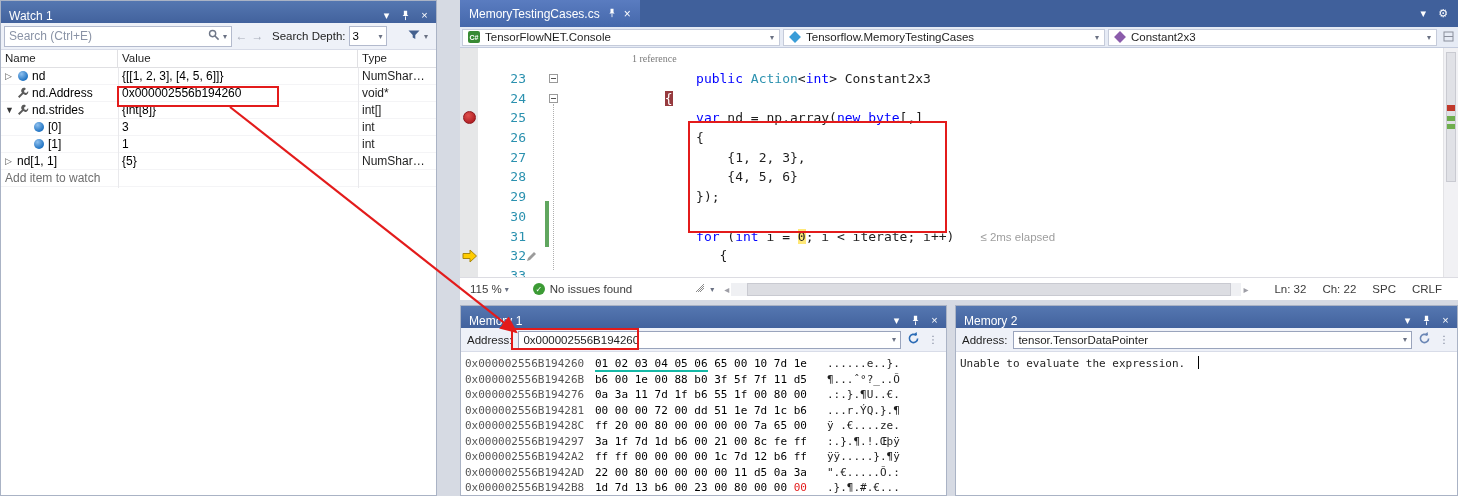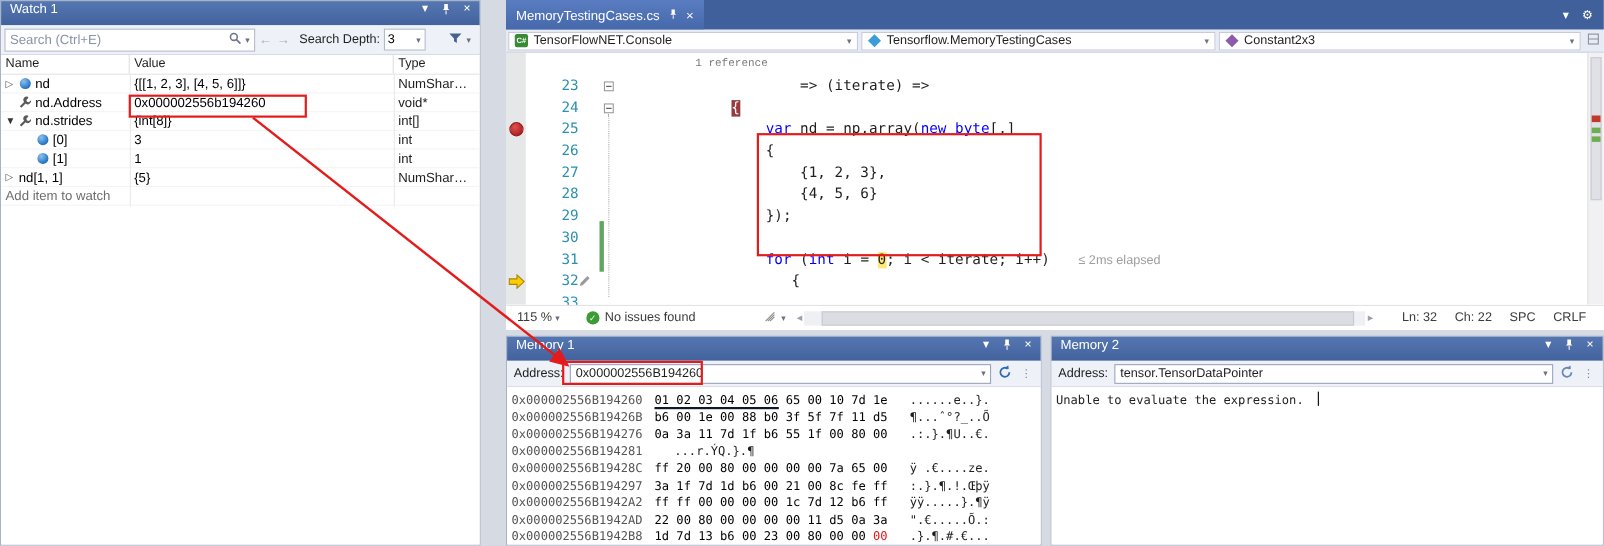--- a/index.html
+++ b/index.html
@@ -1,18 +1,18 @@
 <!DOCTYPE html>
 <html><head>
 <meta charset="utf-8">
 <style>
   *{margin:0;padding:0;box-sizing:border-box}
   html,body{width:1458px;height:496px;overflow:hidden;background:#d6dae3;font-family:"Liberation Sans",sans-serif}
   .panel{position:absolute;background:#fff;display:flex;flex-direction:column;border:1px solid #aab3c5}
-  .titlebar{flex:0 0 22px;height:22px;background:linear-gradient(#5577b1,#42629d);color:#fff;display:flex;align-items:flex-start;padding:0 4px 0 8px;font-size:12px}
+  .titlebar{flex:0 0 22px;height:22px;background:linear-gradient(#5577b1,#42629d);color:#fff;display:flex;align-items:flex-end;padding:0 4px 0 8px;font-size:12px}
   .titlebar .t{flex:1;white-space:nowrap}
   .tb-icons{display:flex;gap:4px;align-items:center}
   .tb-icon{width:15px;height:15px;display:flex;align-items:center;justify-content:center;font-size:11px;color:#fff;line-height:1}
   .mini-chev{font-size:8px;color:#6a7183;margin-left:3px}
   
   #watch{left:0;top:0;width:437px;height:496px}
   .searchbar{flex:0 0 27px;background:#eef1f8;border-bottom:1px solid #d8dce8;display:flex;align-items:center;padding:0 3px;gap:3px;font-size:11.5px}
   .search-box{flex:0 0 228px;height:21px;background:#fff;border:1px solid #b3bacd;display:flex;align-items:center;padding:0 4px}
   .search-box .ph{flex:1;color:#8a93a6;font-size:12px;white-space:nowrap;overflow:hidden}
   .nav-arrow{color:#a9aeba;font-size:12px;width:13px;text-align:center}
@@ -50,21 +50,21 @@
   #code-area{position:relative;flex:1;overflow:hidden;background:#fff;font-family:"DejaVu Sans Mono",monospace;font-size:13px}
   .bp-margin{position:absolute;left:0;top:0;bottom:0;width:18px;background:#e6e7e8}
   .bp-dot{position:absolute;left:3px;top:63px;width:13px;height:13px;border-radius:50%;background:radial-gradient(circle at 38% 32%,#e0524d,#b11f24 75%);border:1px solid #8f191d}
   .cur-arrow{position:absolute;left:2px;top:201px}
   .gutter{position:absolute;left:18px;top:21px;width:52px;color:#2b91af;text-align:right;padding-right:4px}
   .gutter div{height:19.7px;line-height:19.7px}
   .change-bar{position:absolute;left:85px;top:153px;width:4px;height:46px;background:#60a65f}
   .obox{position:absolute;left:89px;width:9px;height:9px;border:1px solid #9a9a9a;background:#fff}
   .obox i{position:absolute;left:1px;top:3px;width:5px;height:1px;background:#555;display:block}
   .oline{position:absolute;left:93px;top:56px;height:166px;border-left:1px dotted #b0b0b0}
-  .codelens{position:absolute;left:172px;top:5px;font-size:10px;color:#7a7a7a;font-family:Liberation Mono, monospace}
+  .codelens{position:absolute;left:172px;top:5px;font-size:10px;color:#7a7a7a;font-family:Liberation Serif, serif}
   .codelines{position:absolute;left:103px;top:21px;right:16px}
   .code-line{height:19.7px;line-height:19.7px;white-space:pre;color:#1e1e1e}
   .k{color:#0000ff}.y{color:#2b91af}.p{color:#1e1e1e}
   .b{background:#963a3e;color:#fff}
   .c{background:#ffe878}
   .f{color:#9e9e9e;font-size:11.5px;font-family:"Liberation Sans",sans-serif;margin-left:26px}
   .pencil{position:absolute;left:66px;top:202px}
   .vscroll{position:absolute;right:0;top:0;bottom:0;width:15px;background:#f1f1f4;border-left:1px solid #e3e3e6}
   .vthumb{position:absolute;left:2px;right:2px;top:4px;height:130px;background:#e0e1e6;border:1px solid #c9cad1}
   .vmark{position:absolute;left:3px;width:8px}
@@ -87,21 +87,21 @@
   #memory2{left:955px;top:305px;width:503px;height:191px}
   .mem-toolbar{flex:0 0 24px;background:#eef1f8;border-bottom:1px solid #d8dce8;display:flex;align-items:center;padding:0 6px;gap:6px;font-size:11.5px;color:#1e1e1e}
   .addr-combo{flex:1;height:18px;background:#fff;border:1px solid #9aa4bc;display:flex;align-items:center;padding:0 4px;white-space:nowrap;overflow:hidden}
   .addr-combo .av{flex:1;overflow:hidden}
   .overflow-ico{color:#7b8297;font-size:10px;padding:0 2px}
   .mem-content{flex:1;font-family:"DejaVu Sans Mono",monospace;font-size:11px;padding:4px 0 0 4px;overflow:hidden;background:#fff}
   .mrow{display:flex;height:15.5px;line-height:15.5px;white-space:pre}
   .maddr{flex:0 0 120px;color:#555;margin-right:10px}
   .mbytes{flex:0 0 214px}
   .mascii{margin-left:18px;color:#1e1e1e}
-  .useg{border-bottom:2px solid #0f172a}
+  .useg{border-bottom:2px solid #14b8a6}
   .rseg{color:#e31b1b}
   .mem-msg{white-space:pre;color:#1e1e1e;height:15.5px;line-height:15.5px;display:flex;align-items:flex-start}
   .caret{display:inline-block;width:1px;height:13px;background:#000;margin-left:6px}
   
   #annotations{position:absolute;left:0;top:0;width:1458px;height:496px;pointer-events:none;z-index:50}
   .ann-box{position:absolute;border:2px solid #e31b1b}
 </style>
 </head>
 <body>
 
@@ -311,21 +311,21 @@
     <div class="change-bar"></div>
     <div class="obox" style="top:26px">
         <i></i>
       </div>
     <div class="obox" style="top:46px">
         <i></i>
       </div>
     <div class="oline"></div>
     <div class="codelens">1 reference</div>
     <div class="codelines">
-      <div class="code-line"><span class="p">                     =&gt; (iterate) =&gt;</span></div>
+      <div class="code-line"><span class="p">                 </span><span class="k">public </span><span class="y">Action</span><span class="p">&lt;</span><span class="k">int</span><span class="p">&gt; Constant2x3</span></div>
       <div class="code-line"><span class="p">             </span><span class="b">{</span></div>
       <div class="code-line"><span class="p">                 </span><span class="k">var</span><span class="p"> nd = np.array(</span><span class="k">new byte</span><span class="p">[,]</span></div>
       <div class="code-line"><span class="p">                 {</span></div>
       <div class="code-line"><span class="p">                     {1, 2, 3},</span></div>
       <div class="code-line"><span class="p">                     {4, 5, 6}</span></div>
       <div class="code-line"><span class="p">                 });</span></div>
       <div class="code-line"><span class="p"></span></div>
       <div class="code-line"><span class="p">                 </span><span class="k">for</span><span class="p"> (</span><span class="k">int</span><span class="p"> i = </span><span class="c">0</span><span class="p">; i &lt; iterate; i++)</span><span class="f">≤ 2ms elapsed</span></div>
       <div class="code-line"><span class="p">                    {</span></div>
     </div>
@@ -390,21 +390,21 @@
     <span><svg viewBox="0 0 12 12" width="13" height="13">
           <path d="M9.8 6a3.8 3.8 0 1 1-1.4-3" fill="none" stroke="#2c6cb5" stroke-width="1.5"></path>
           <path d="M8.9 0l.4 3.2L6 2.4z" fill="#2c6cb5"></path>
         </svg></span>
     <span class="overflow-ico">⋮</span>
   </div>
   <div class="mem-content">
     <div class="mrow"><span class="maddr">0x000002556B194260</span><span class="mbytes"><span class="useg">01 02 03 04 05 06</span><span> 65 00 10 7d 1e</span></span><span class="mascii">......e..}.</span></div>
     <div class="mrow"><span class="maddr">0x000002556B19426B</span><span class="mbytes">b6 00 1e 00 88 b0 3f 5f 7f 11 d5</span><span class="mascii">¶...ˆ°?_..Õ</span></div>
     <div class="mrow"><span class="maddr">0x000002556B194276</span><span class="mbytes">0a 3a 11 7d 1f b6 55 1f 00 80 00</span><span class="mascii">.:.}.¶U..€.</span></div>
-    <div class="mrow"><span class="maddr">0x000002556B194281</span><span class="mascii">...r.ÝQ.}.¶</span></div>
+    <div class="mrow"><span class="maddr">0x000002556B194281</span><span class="mbytes">00 00 00 72 00 dd 51 1e 7d 1c b6</span><span class="mascii">...r.ÝQ.}.¶</span></div>
     <div class="mrow"><span class="maddr">0x000002556B19428C</span><span class="mbytes">ff 20 00 80 00 00 00 00 7a 65 00</span><span class="mascii">ÿ .€....ze.</span></div>
     <div class="mrow"><span class="maddr">0x000002556B194297</span><span class="mbytes">3a 1f 7d 1d b6 00 21 00 8c fe ff</span><span class="mascii">:.}.¶.!.Œþÿ</span></div>
     <div class="mrow"><span class="maddr">0x000002556B1942A2</span><span class="mbytes">ff ff 00 00 00 00 1c 7d 12 b6 ff</span><span class="mascii">ÿÿ.....}.¶ÿ</span></div>
     <div class="mrow"><span class="maddr">0x000002556B1942AD</span><span class="mbytes">22 00 80 00 00 00 00 11 d5 0a 3a</span><span class="mascii">".€.....Õ.:</span></div>
     <div class="mrow"><span class="maddr">0x000002556B1942B8</span><span class="mbytes"><span>1d 7d 13 b6 00 23 00 80 00 00 </span><span class="rseg">00</span></span><span class="mascii">.}.¶.#.€...</span></div>
   </div>
 </div>
 
 <div class="panel" id="memory2">
   <div class="titlebar">

